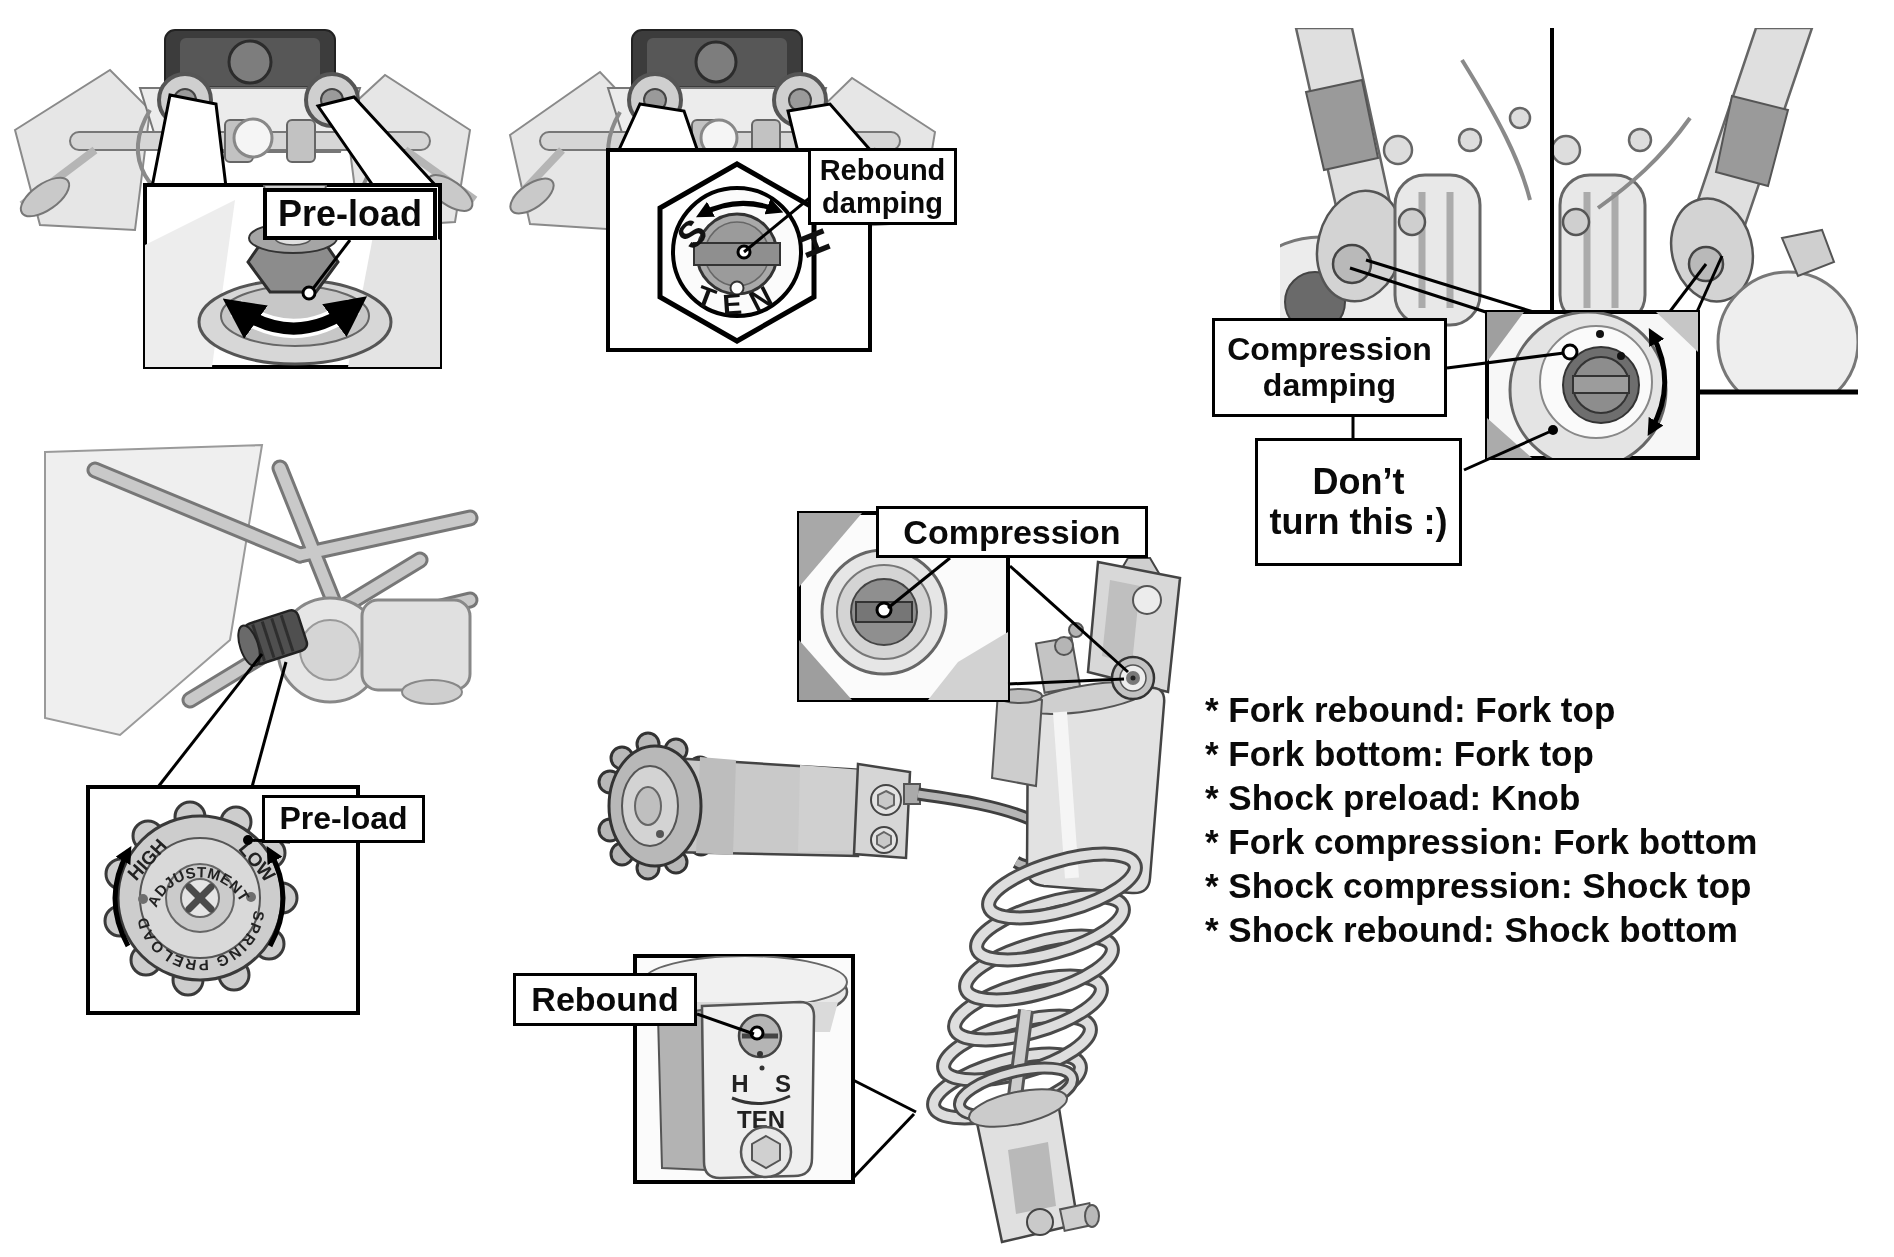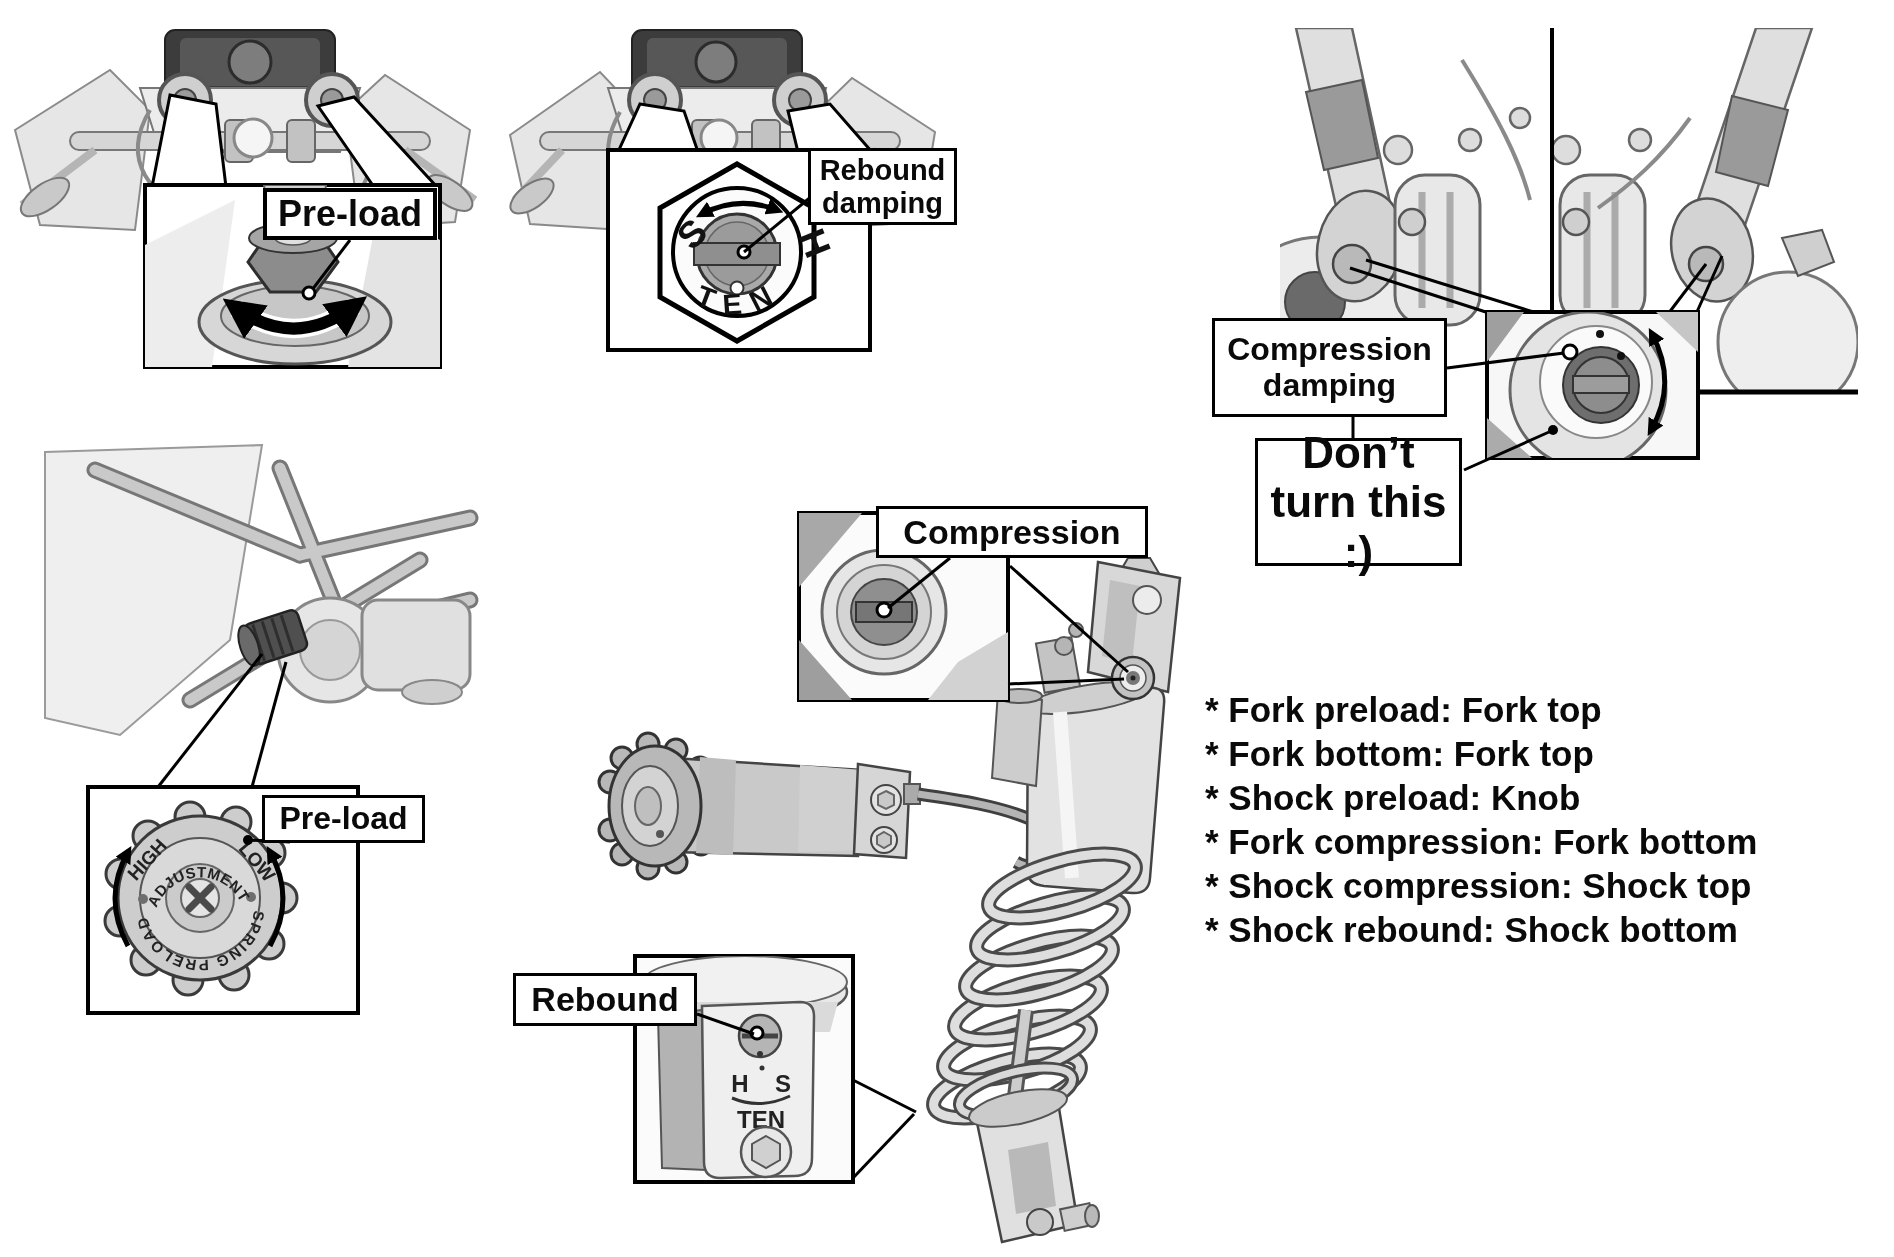--- a/index.html
+++ b/index.html
@@ -403,39 +403,39 @@
 <div class="callout" style="left:808px;top:148px;width:149px;height:77px;font-size:29px;">
   <span>Rebound</span>
   <span>damping</span>
 </div>
 
 <div class="callout" style="left:1212px;top:318px;width:235px;height:99px;font-size:32px;">
   <span>Compression</span>
   <span>damping</span>
 </div>
 
-<div class="callout" style="left:1255px;top:438px;width:207px;height:128px;font-size:44px;">
+<div class="callout" style="left:1255px;top:438px;width:207px;height:128px;font-size:36px;">
   <span>Don’t</span>
   <span>turn this :)</span>
 </div>
 
 <div class="callout" style="left:876px;top:506px;width:272px;height:52px;font-size:34px;">
   <span>Compression</span>
 </div>
 
 <div class="callout" style="left:262px;top:795px;width:163px;height:48px;font-size:32px;">
   <span>Pre-load</span>
 </div>
 
 <div class="callout" style="left:513px;top:973px;width:184px;height:53px;font-size:34px;">
   <span>Rebound</span>
 </div>
 
 <div class="legend" style="left:1205px;top:688px;width:660px;">
-  <div class="legend-item">* Fork preload: Fork top</div>
+  <div class="legend-item">* Fork rebound: Fork top</div>
   <div class="legend-item">* Fork bottom: Fork top</div>
   <div class="legend-item">* Shock preload: Knob</div>
   <div class="legend-item">* Fork compression: Fork bottom</div>
   <div class="legend-item">* Shock compression: Shock top</div>
   <div class="legend-item">* Shock rebound: Shock bottom</div>
 </div>
 
 </div>
 
 </body></html>

